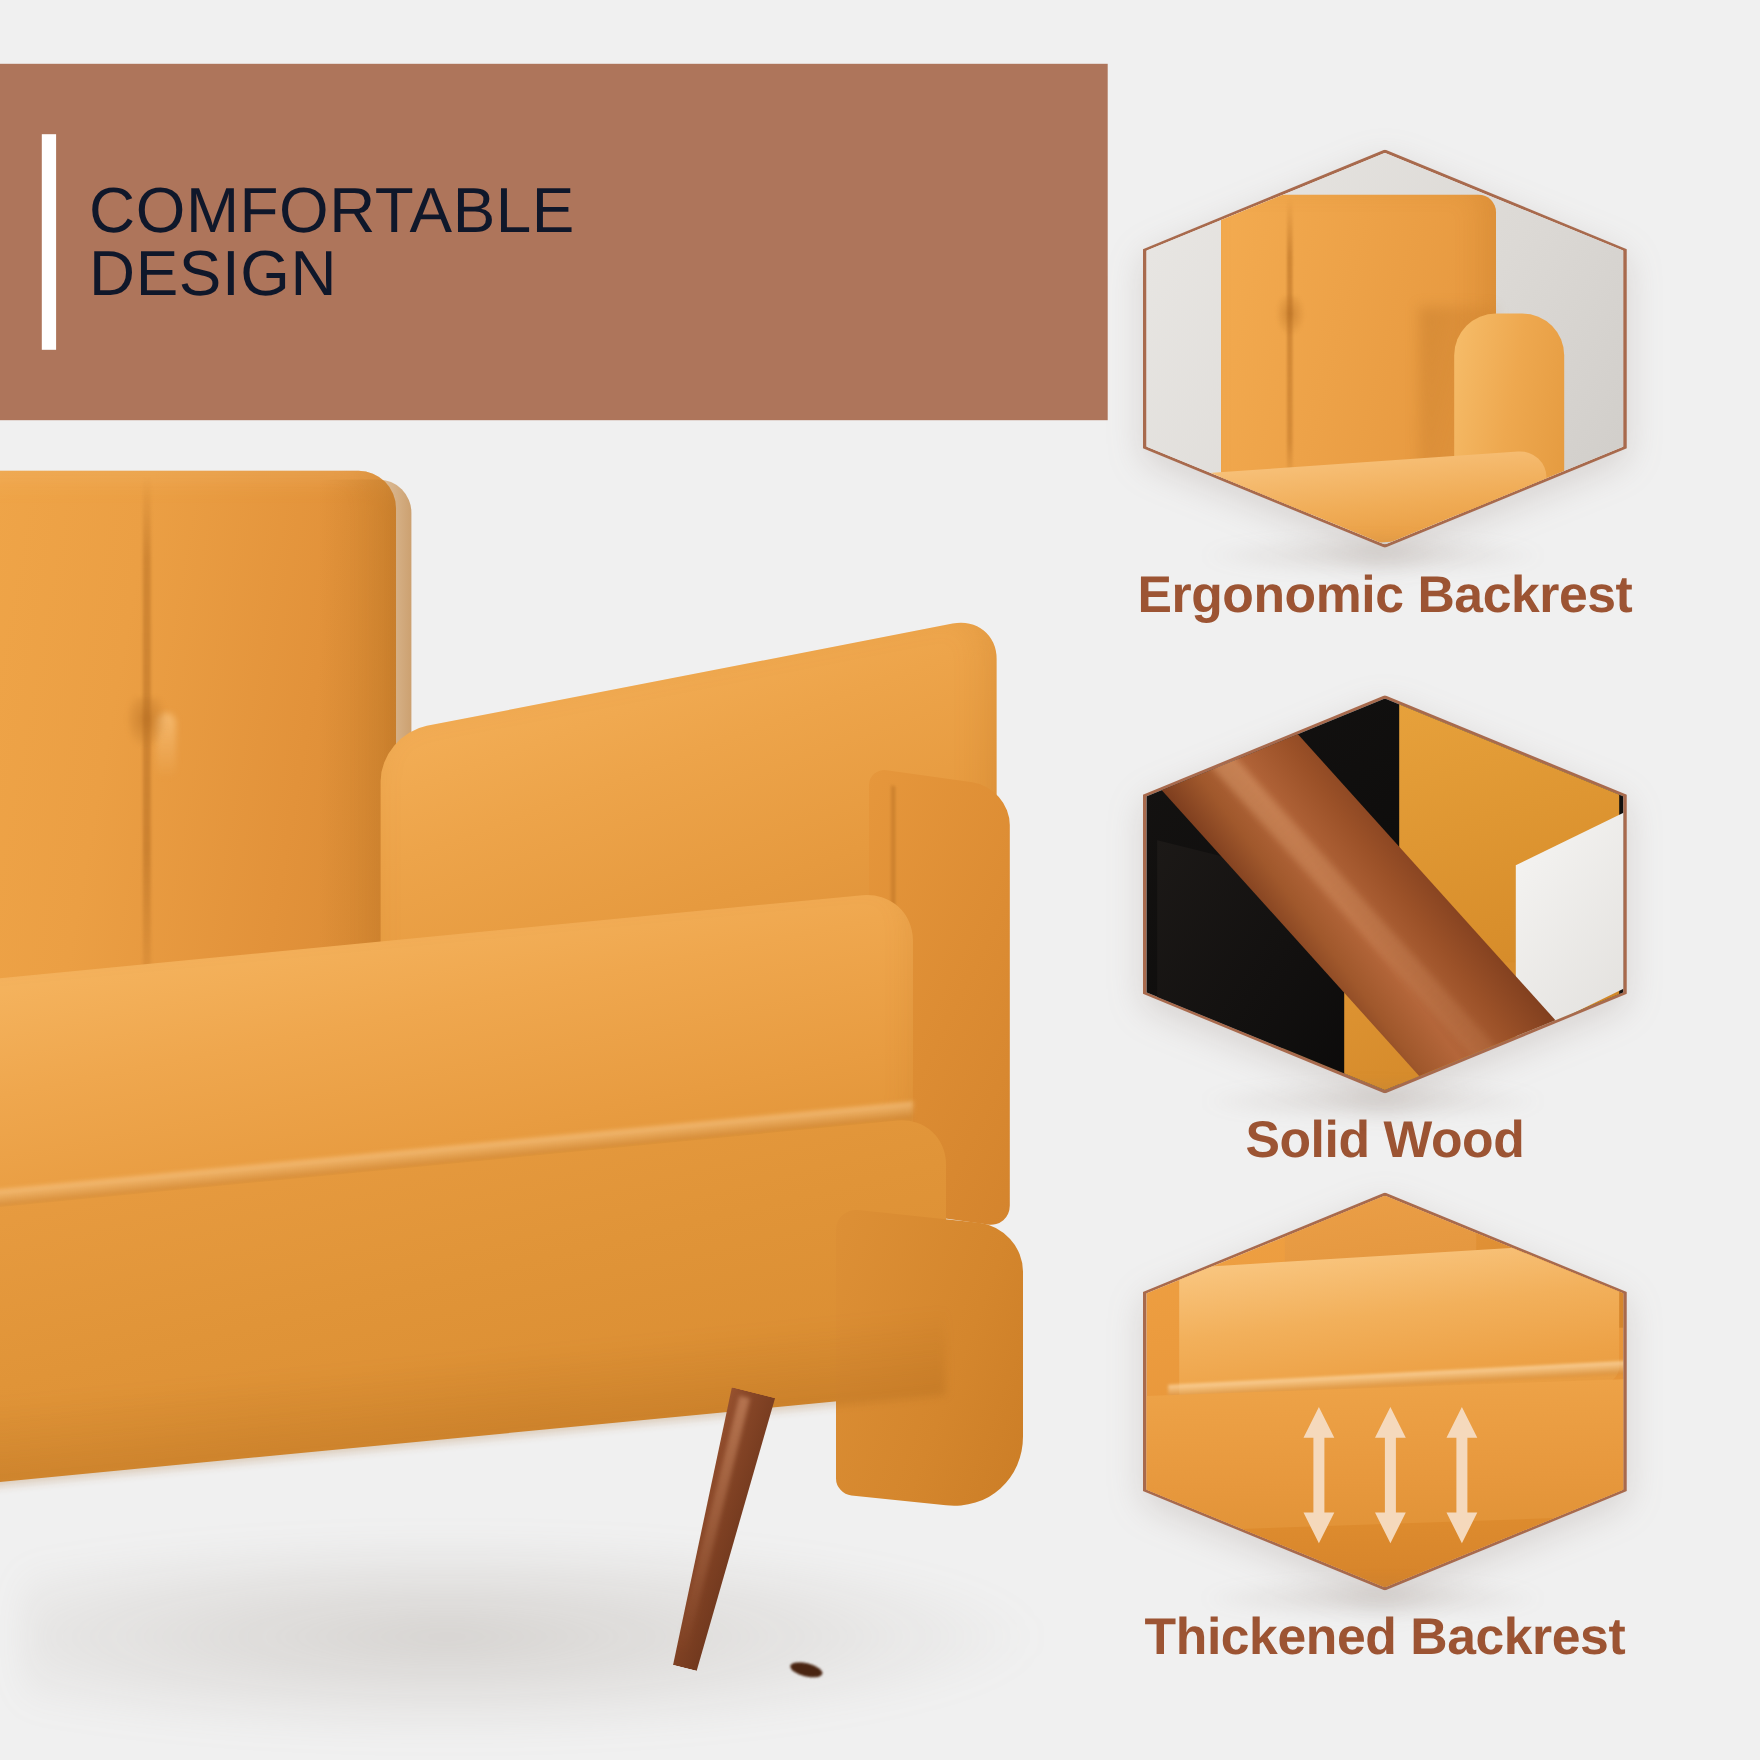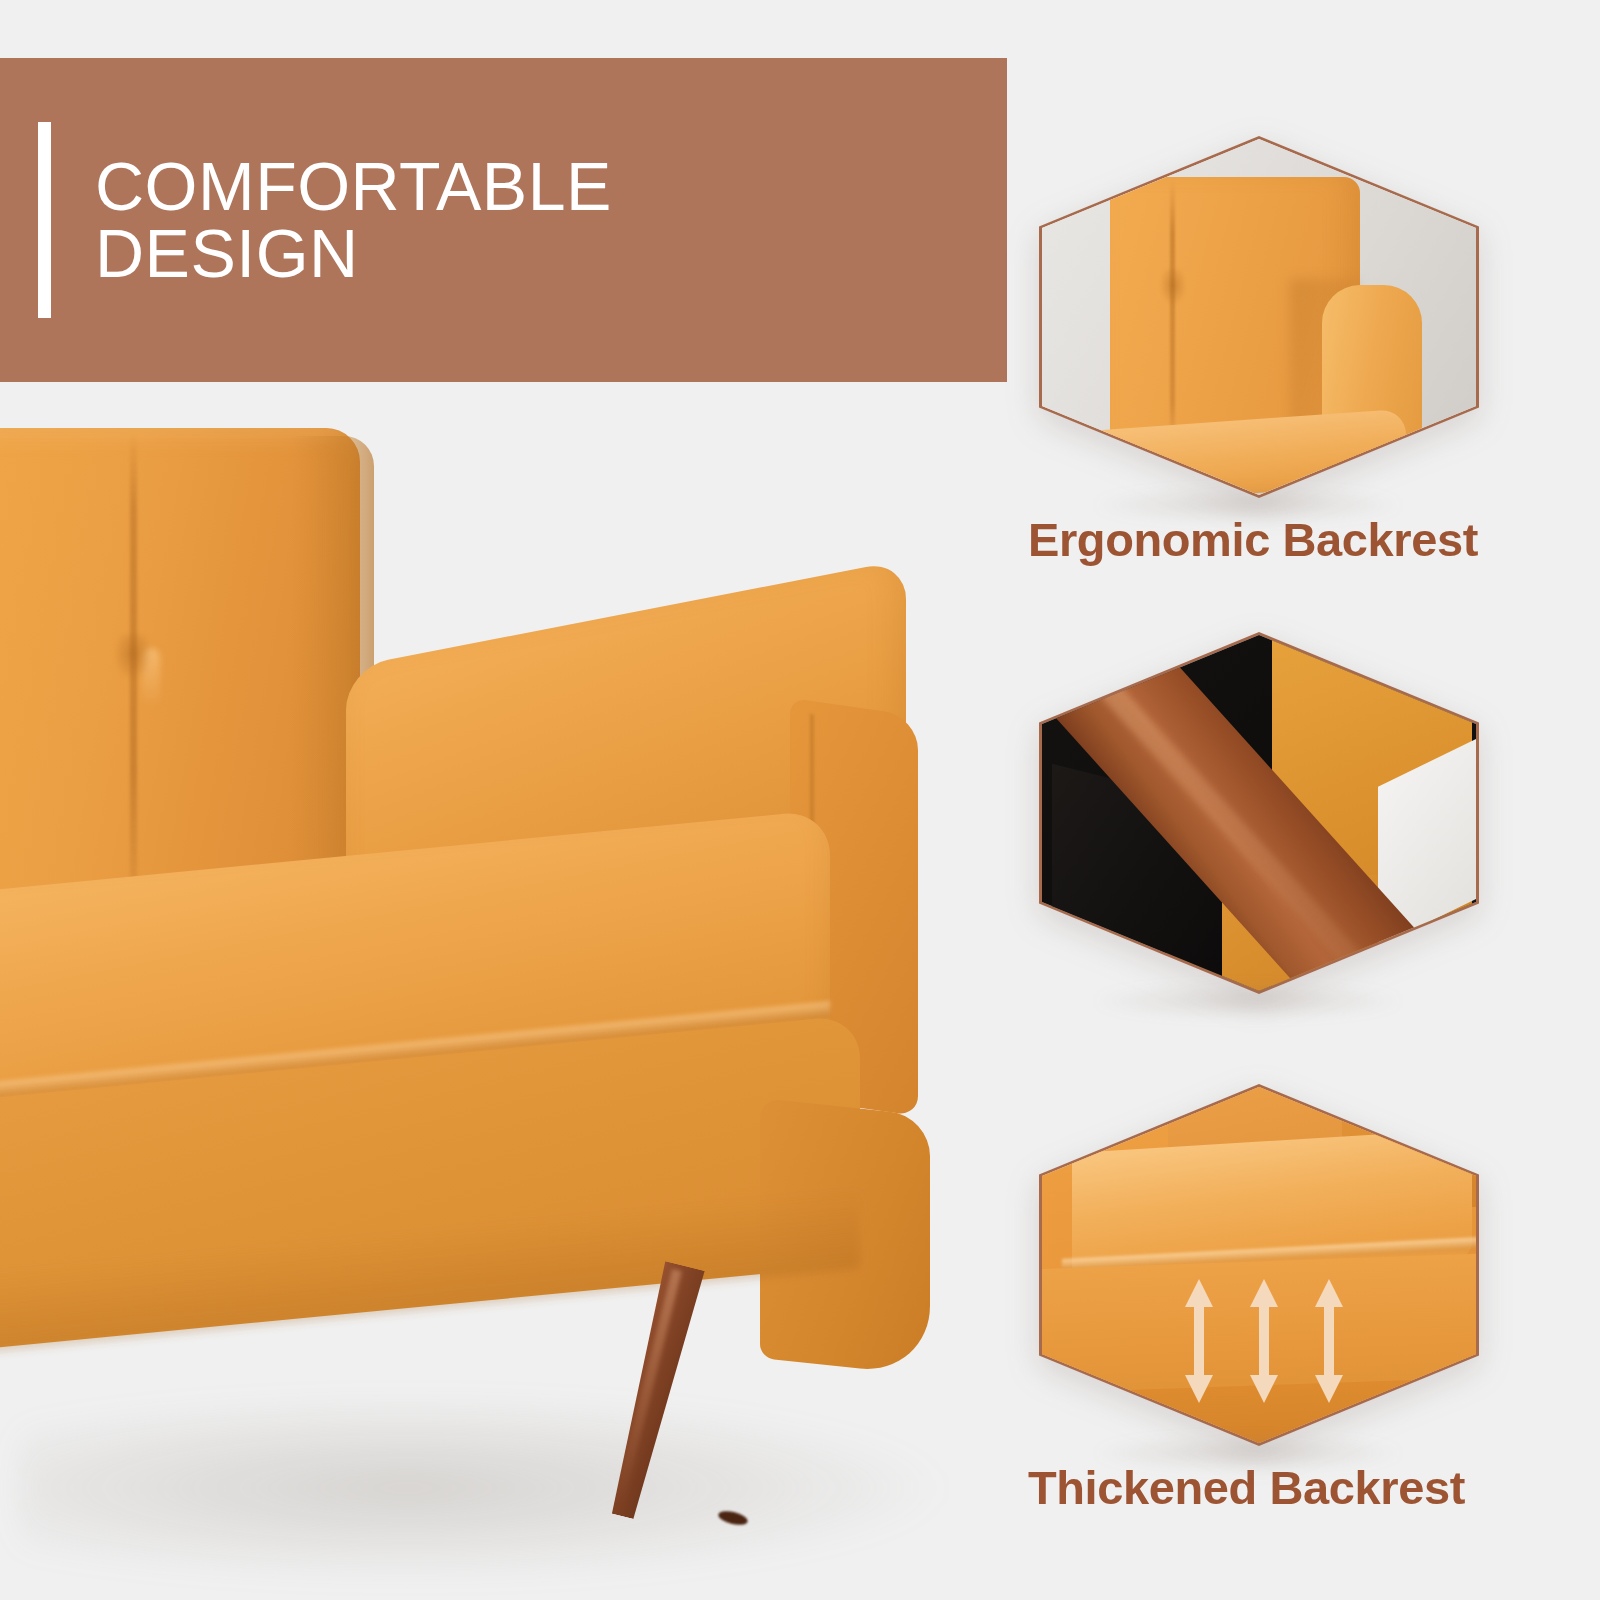--- a/index.html
+++ b/index.html
@@ -14,22 +14,22 @@
   
   #banner{
     position:absolute; left:0; top:58px; width:1007px; height:324px;
     background:#ae755b;
     display:flex; align-items:center;
   }
   #banner .accent-bar{
     width:13px; height:196px; background:#ffffff; margin-left:38px; flex:0 0 auto;
   }
   #banner .title{
-    margin-left:44px; color:#ffffff;
-    font-size:68px; line-height:0.99; font-weight:400;
+    margin-left:30px; color:#0f172a;
+    font-size:58px; line-height:0.99; font-weight:400;
     letter-spacing:0.5px; white-space:pre-line;
   }
 
   
   #sofa-photo{
     position:absolute; left:-10px; top:398px; width:1010px; height:1202px;
     overflow:hidden;
   }
   .sf{ position:absolute; }
 
@@ -166,21 +166,21 @@
   .hex-inner{
     position:absolute; inset:3px;
     clip-path:polygon(50% 0%, 100% 25%, 100% 75%, 50% 100%, 0% 75%, 0% 25%);
     overflow:hidden;
     background:#efefef;
   }
   .hex-photo{ position:absolute; inset:0; }
   .hp{ position:absolute; }
 
   .hex-caption{
-    color:#9c5433;
+    text-align:center; color:#9c5433;
     font-size:47px; font-weight:700; letter-spacing:-0.4px;
     margin-top:14px; white-space:nowrap;
   }
 
   
   .h1-wall{ left:0; top:0; width:100%; height:100%; background:linear-gradient(120deg,#e9e7e4 0%,#dcd9d5 60%,#cfccc8 100%); }
   .h1-back{
     left:68px; top:38px; width:250px; height:290px;
     background:linear-gradient(104deg,#f3ab50 0%,#eda248 42%,#e4953c 100%);
     border-radius:14px 16px 4px 4px;
@@ -350,20 +350,21 @@
         <div class="hp h2-fab"></div>
         <div class="hp h2-fab2"></div>
         <div class="hp h2-white"></div>
         <div class="hp h2-dark1"></div>
         <div class="hp h2-leg"></div>
         <div class="hp h2-leg-hi"></div>
       </div>
     </div>
   </div>
   <div class="hex-ground" style="top:352px;"></div>
+  <div class="hex-caption">Solid Wood</div>
 </div>
 
 <div class="hex-block" style="top:1084px;">
   <div class="hex-wrap">
     <div class="hex"></div>
     <div class="hex-inner">
       <div class="hex-photo">
         <div class="hp h3-bg"></div>
         <div class="hp h3-back"></div>
         <div class="hp h3-backdark"></div>

